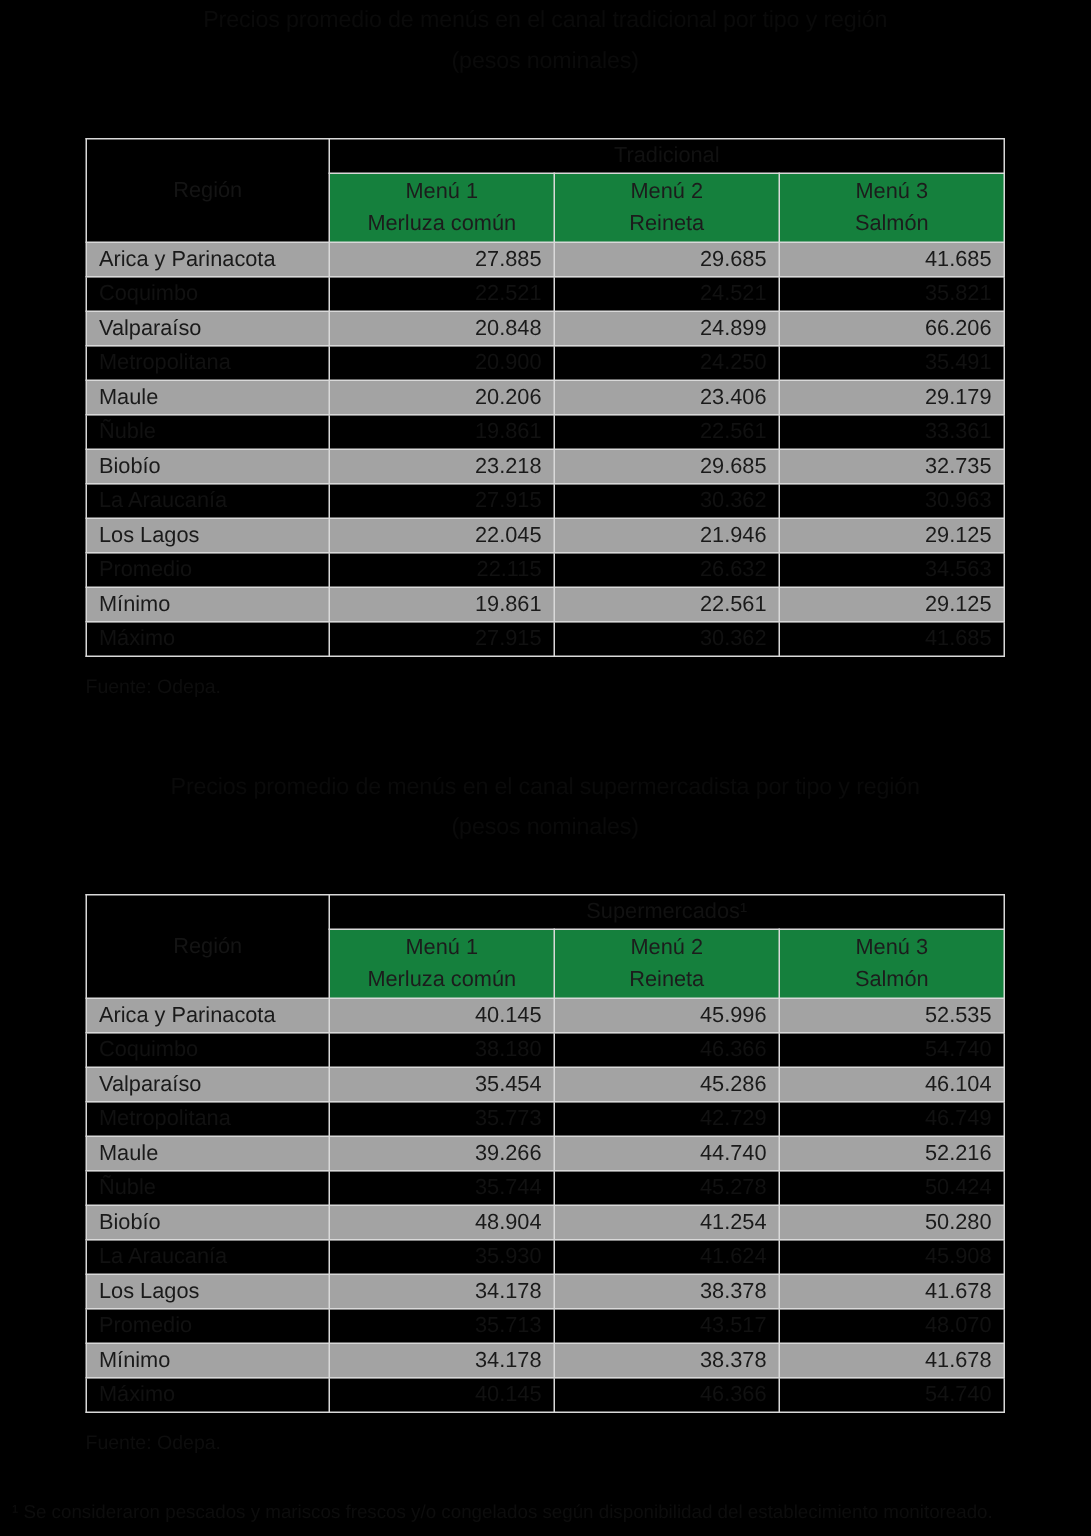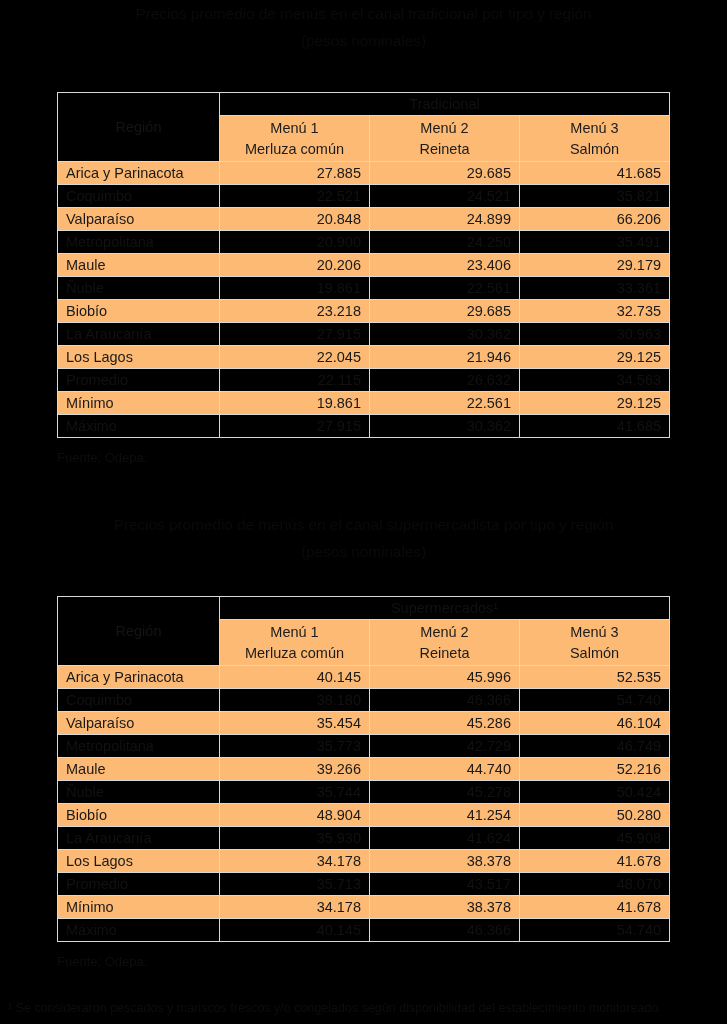--- a/index.html
+++ b/index.html
@@ -77,35 +77,35 @@
   }
   th.region-head {
     height: 68px;
     font-size: 14.5px;
     background: #000000;
     color: #141414;
     border-right: 1px solid #d9d9d9;
   }
   th.menu-head {
     height: 46px;
-    background: #fdba74;
+    background: #15803d;
     color: #1c1c1c;
     line-height: 21px;
     padding-top: 1px;
     padding-bottom: 2px;
   }
   th.menu-head .line2 { display: block; }
 
   
   tbody tr td {
     height: 23px;
     line-height: 22px;
   }
   tbody tr.light td {
-    background: #fdba74;
+    background: #a3a3a3;
     color: #1a1a1a;
   }
   tbody tr.dark td {
     background: #000000;
     color: #111111;
   }
   td.region {
     text-align: left;
     padding-left: 10px;
   }

